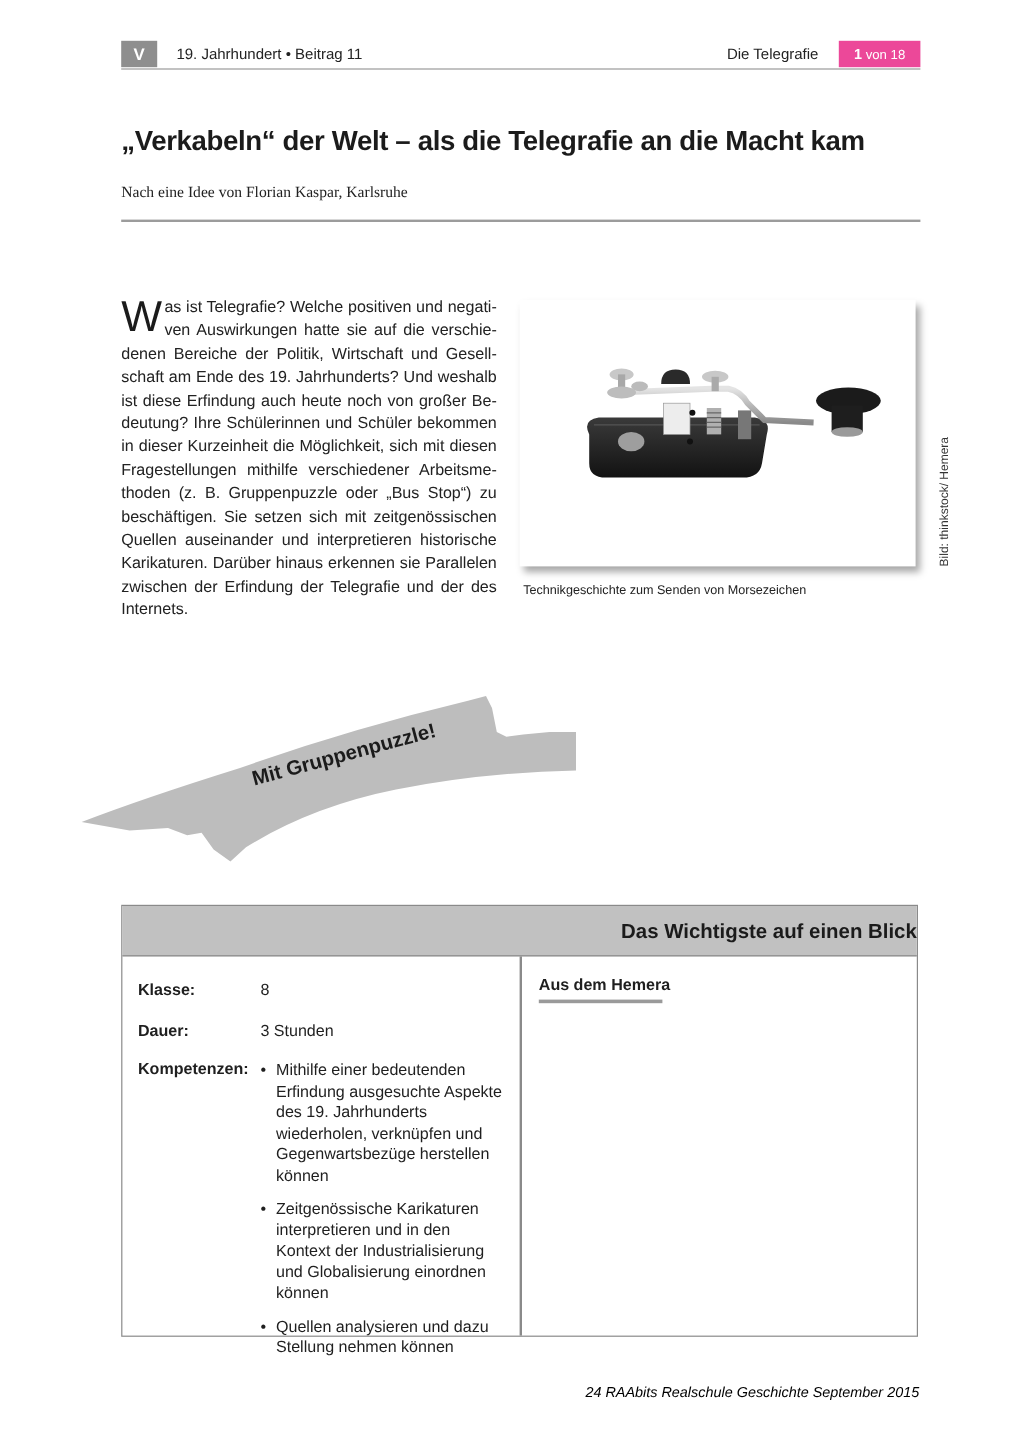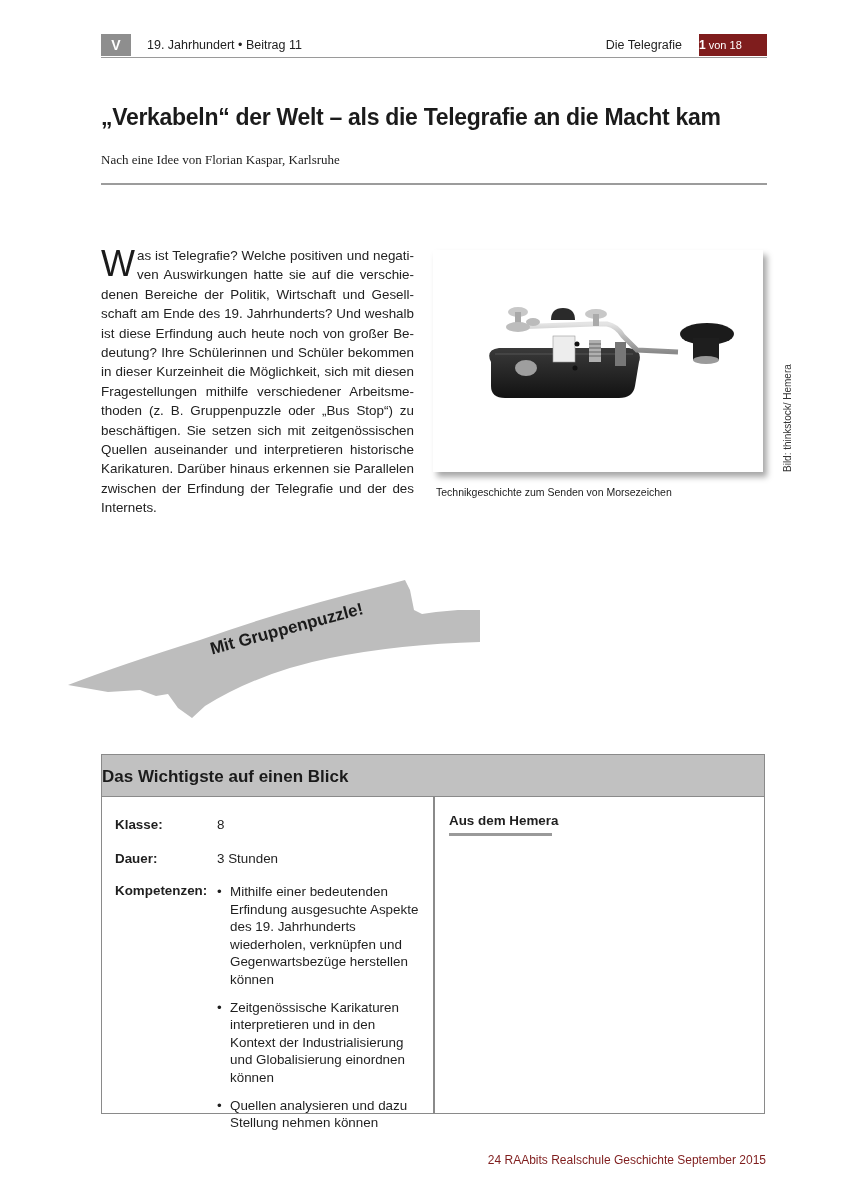--- a/index.html
+++ b/index.html
@@ -6,22 +6,22 @@
   body { width: 848px; height: 1200px; position: relative; overflow: hidden;
          font-family: "Liberation Sans", "DejaVu Sans", sans-serif; color: #1f1f1f; }
 
   
   .hdr { position: absolute; left: 101px; top: 34px; width: 666px; height: 23px;
          border-bottom: 1px solid #9a9a9a; }
   .hdr .v-box { position: absolute; left: 0; top: 0; width: 30px; height: 22px; background: #8e8e8e;
                 color: #fff; font-weight: bold; font-size: 14px; text-align: center; line-height: 22px; }
   .hdr .series { position: absolute; left: 46px; top: 4px; font-size: 12.5px; color: #222; }
   .hdr .topic { position: absolute; right: 85px; top: 4px; font-size: 12.5px; color: #222; }
-  .hdr .pg-box { position: absolute; right: 0; top: 0; width: 68px; height: 22px; background: #7f1d1d;
-                 color: #fff; font-size: 11px; line-height: 22px; }
+  .hdr .pg-box { position: absolute; right: 0; top: 0; width: 68px; height: 22px; background: #ec4899;
+                 color: #fff; font-size: 11px; text-align: center; line-height: 22px; }
   .hdr .pg-box b { font-size: 12px; }
 
   
   .title { position: absolute; left: 101px; top: 104px; font-size: 23px; font-weight: bold;
            letter-spacing: -0.3px; color: #1b1b1b; text-align: center; }
   .author { position: absolute; left: 101px; top: 152px; font-size: 13px; color: #222; font-family: Liberation Serif, serif; }
   .title-rule { position: absolute; left: 101px; top: 183px; width: 666px; height: 2px; background: #9c9c9c; }
 
   
   .intro { position: absolute; left: 101px; top: 246px; width: 313px; font-size: 13.4px;
@@ -39,37 +39,37 @@
 
   
   .banner { position: absolute; left: 60px; top: 570px; width: 420px; height: 160px; }
   .banner-text { position: absolute; left: 208px; top: 640px; font-size: 17px; font-weight: bold; color: #1b1b1b;
                  transform-origin: 0 0; transform: rotate(-15deg); white-space: nowrap; }
 
   
   .box { position: absolute; left: 101px; top: 754px; width: 664px; height: 360px;
          border: 1.5px solid #8a8a8a; box-sizing: border-box; }
   .box-head { position: absolute; left: 0; top: 0; right: 0; height: 41px; background: #c1c1c1;
-              border-bottom: 1.5px solid #8a8a8a; text-align: left; line-height: 43px;
+              border-bottom: 1.5px solid #8a8a8a; text-align: right; line-height: 43px;
               font-size: 17px; font-weight: bold; color: #1b1b1b; }
   .col-div { position: absolute; left: 331px; top: 42px; bottom: 0; width: 1.5px; background: #8a8a8a; }
   .row { position: absolute; left: 13px; font-size: 13.4px; color: #1f1f1f; }
   .row .lbl { position: absolute; left: 0; top: 0; font-weight: bold; white-space: nowrap; }
   .row .val { position: absolute; left: 102px; top: 0; white-space: nowrap; }
   .komp { position: absolute; left: 115px; width: 205px; font-size: 13.4px; line-height: 17.6px; color: #1f1f1f; }
   .komp .item { position: relative; padding-left: 13px; margin-bottom: 10px; }
   .komp .item::before { content: "\2022"; position: absolute; left: 0; top: 0; }
   .aus-title { position: absolute; left: 347px; top: 58px; font-size: 13.4px; font-weight: bold; color: #1f1f1f; }
   .aus-rule { position: absolute; left: 347px; top: 78px; width: 103px; height: 3px; background: #9a9a9a; }
   .aus-list { position: absolute; left: 347px; top: 113px; font-size: 13.4px; color: #1f1f1f; }
   .aus-list .li { position: relative; padding-left: 16px; height: 27.6px; }
   .aus-list .li::before { content: "\2022"; position: absolute; left: 0; top: 0; }
 
   
-  .footer { position: absolute; right: 82px; top: 1153px; font-size: 12px; color: #7f1d1d; }
+  .footer { position: absolute; right: 82px; top: 1153px; font-size: 12px; font-style: italic; color: #000000; }
 </style>
 </head>
 <body>
 
 <div class="hdr">
   <div class="v-box">V</div>
   <div class="series">19. Jahrhundert • Beitrag 11</div>
   <div class="topic">Die Telegrafie</div>
   <div class="pg-box">
     <b>1</b>

